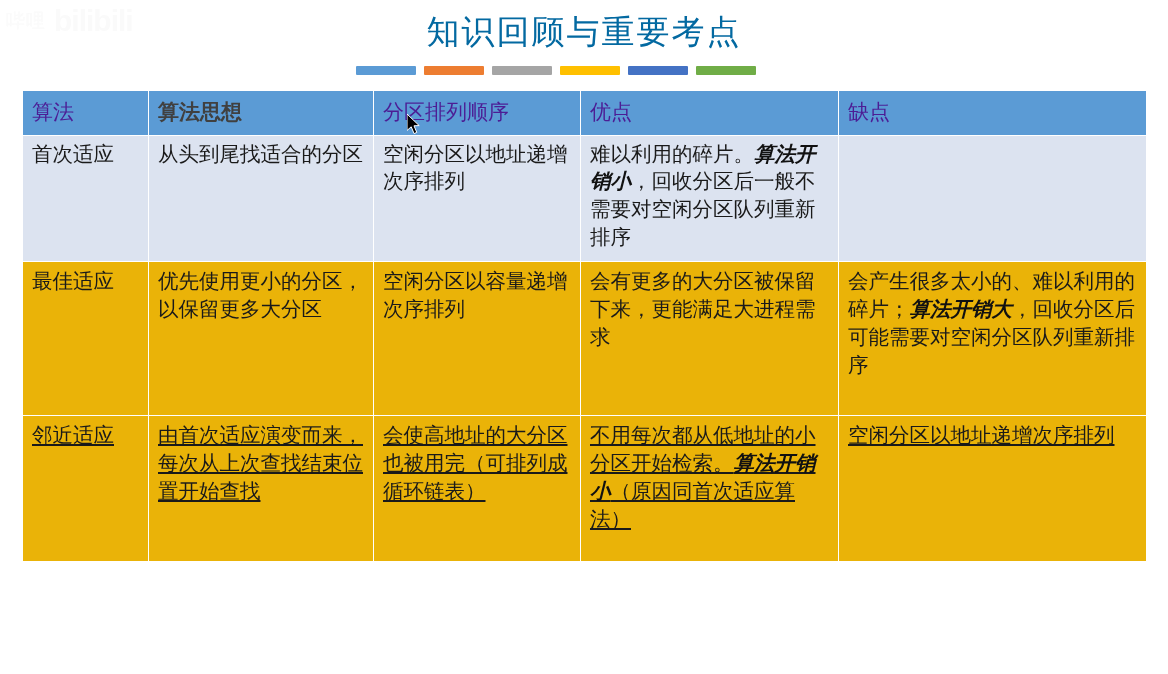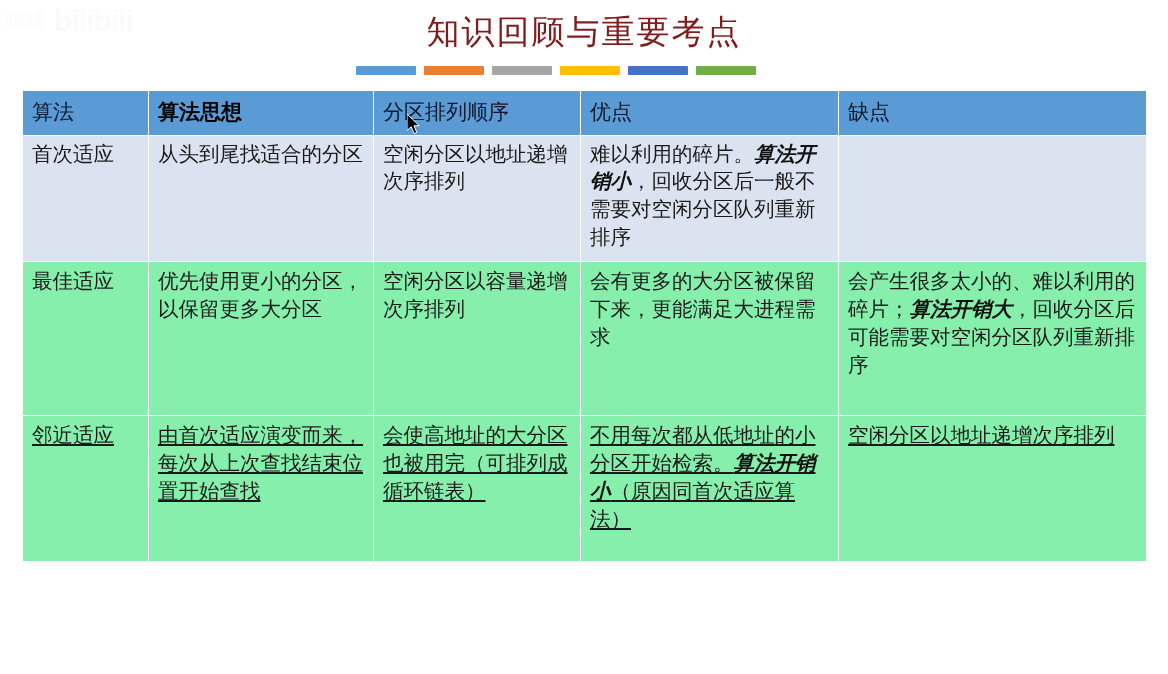--- a/index.html
+++ b/index.html
@@ -44,21 +44,21 @@
     letter-spacing: -1px;
   }
 
   
   .title {
     position: absolute;
     left: 0; top: 10px;
     width: 1168px;
     text-align: center;
     font-size: 33px;
-    color: #7f1d1d;
+    color: #0369a1;
     letter-spacing: 2px;
     font-family: "Liberation Serif", "DejaVu Serif", serif;
   }
 
   
   .bars {
     position: absolute;
     left: 356px; top: 66px;
     width: 400px;
     height: 9px;
@@ -85,31 +85,31 @@
   table.grid th, table.grid td {
     border: 1px solid #ffffff;
     vertical-align: top;
     padding: 6px 9px 8px 9px;
     font-size: 20.5px;
     line-height: 1.36;
     color: #1a1a1a;
   }
   table.grid thead th {
     background: #5b9bd5;
-    color: #0f172a;
+    color: #4c1d95;
     font-weight: normal;
     height: 44px;
     padding-top: 7px;
     vertical-align: middle;
     text-align: left;
     font-size: 21px;
   }
-  table.grid thead th.accent { color: #000000; font-weight: bold; }
+  table.grid thead th.accent { color: #404040; font-weight: bold; }
   tr.band-a td { background: #dce3f0; }
-  tr.band-b td { background: #86efac; }
+  tr.band-b td { background: #eab308; }
   td.first-col { color: #111111; }
   td.idea { color: #c0504d; margin-left: 46px; }
   .hl { font-weight: bold; font-style: italic; color: #111111; }
 
   
   col.c0 { width: 126px; }
   col.c1 { width: 225px; }
   col.c2 { width: 207px; }
   col.c3 { width: 258px; }
   col.c4 { width: 308px; }

